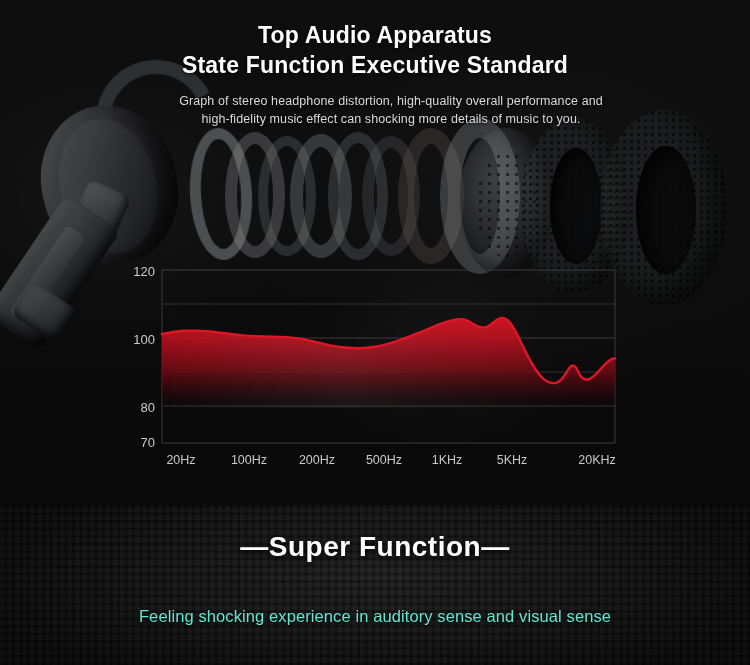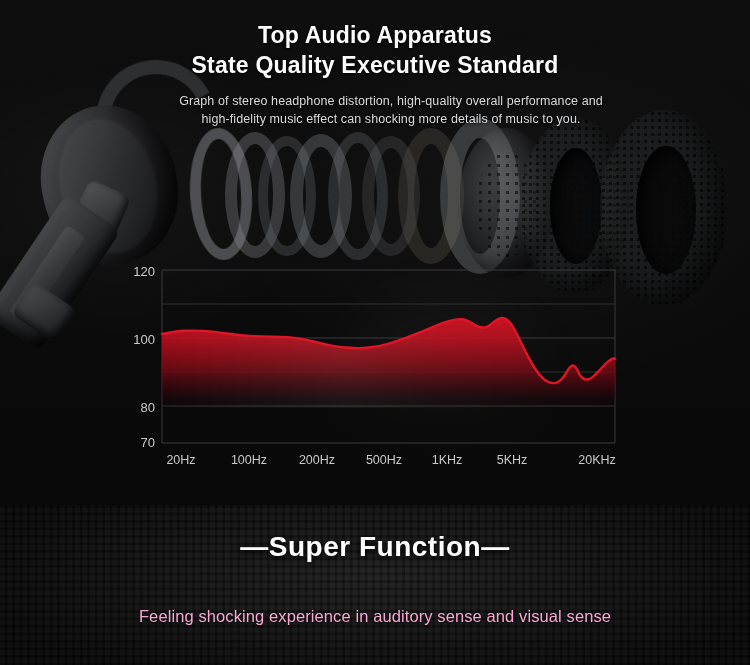--- a/index.html
+++ b/index.html
@@ -178,21 +178,21 @@
     position:absolute; inset:0;
     background:radial-gradient(ellipse 520px 150px at 375px 70px, rgba(255,255,255,0.035), rgba(0,0,0,0.45) 78%);
   }
   .sf-title {
     position:absolute; left:0; top:18px; width:750px; text-align:center;
     color:#ffffff; font-weight:bold; font-size:28px; line-height:48px;
     letter-spacing:0.5px; text-shadow:0 2px 6px rgba(0,0,0,0.95);
   }
   .sf-sub {
     position:absolute; left:0; top:100px; width:750px; text-align:center;
-    color:#f9a8d4; font-size:16.5px; line-height:22px; letter-spacing:0.1px;
+    color:#5eead4; font-size:16.5px; line-height:22px; letter-spacing:0.1px;
     text-shadow:0 1px 3px rgba(0,0,0,0.9);
   }
 </style>
 </head>
 <body>
 
 <div id="page">
 
   <section class="panel-top">
 
@@ -221,21 +221,21 @@
       <div class="pad-a-hole"></div>
       <div class="pad pad-b"></div>
       <div class="pad-b-hole"></div>
 
       <div class="glow-veil"></div>
       <div class="fade-bottom"></div>
     </div>
 
     <div class="head-wrap">
       <div class="h-line">Top Audio Apparatus</div>
-      <div class="h-line">State Quality Executive Standard</div>
+      <div class="h-line">State Function Executive Standard</div>
     </div>
 
     <div class="sub-wrap">
       <div class="sub-line">Graph of stereo headphone distortion, high-quality overall performance and</div>
       <div class="sub-line">high-fidelity music effect can shocking more details of music to you.</div>
     </div>
 
     <div class="chart">
       <svg width="750" height="505" viewBox="0 0 750 505">
         <defs>

